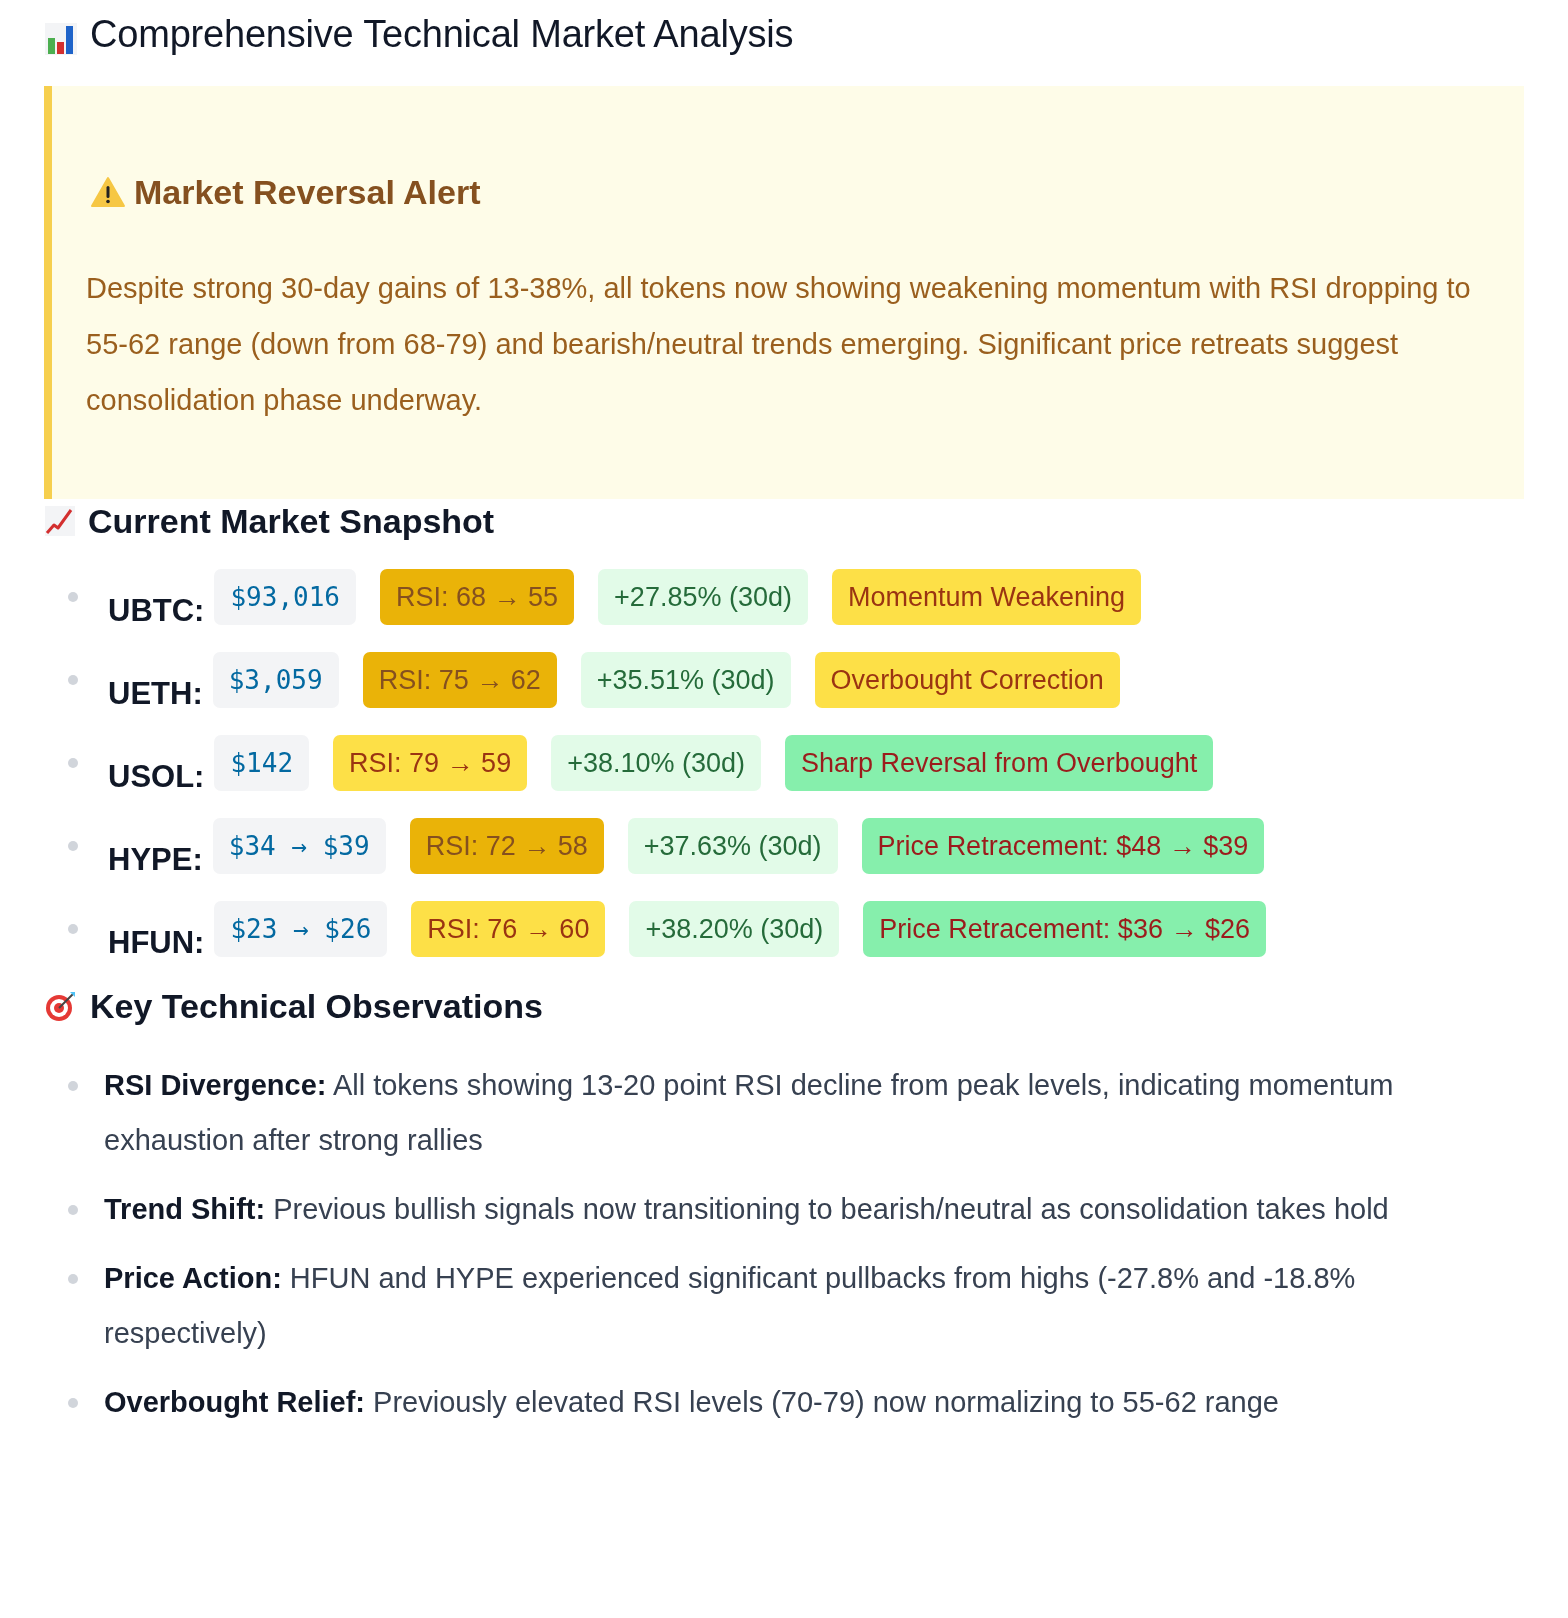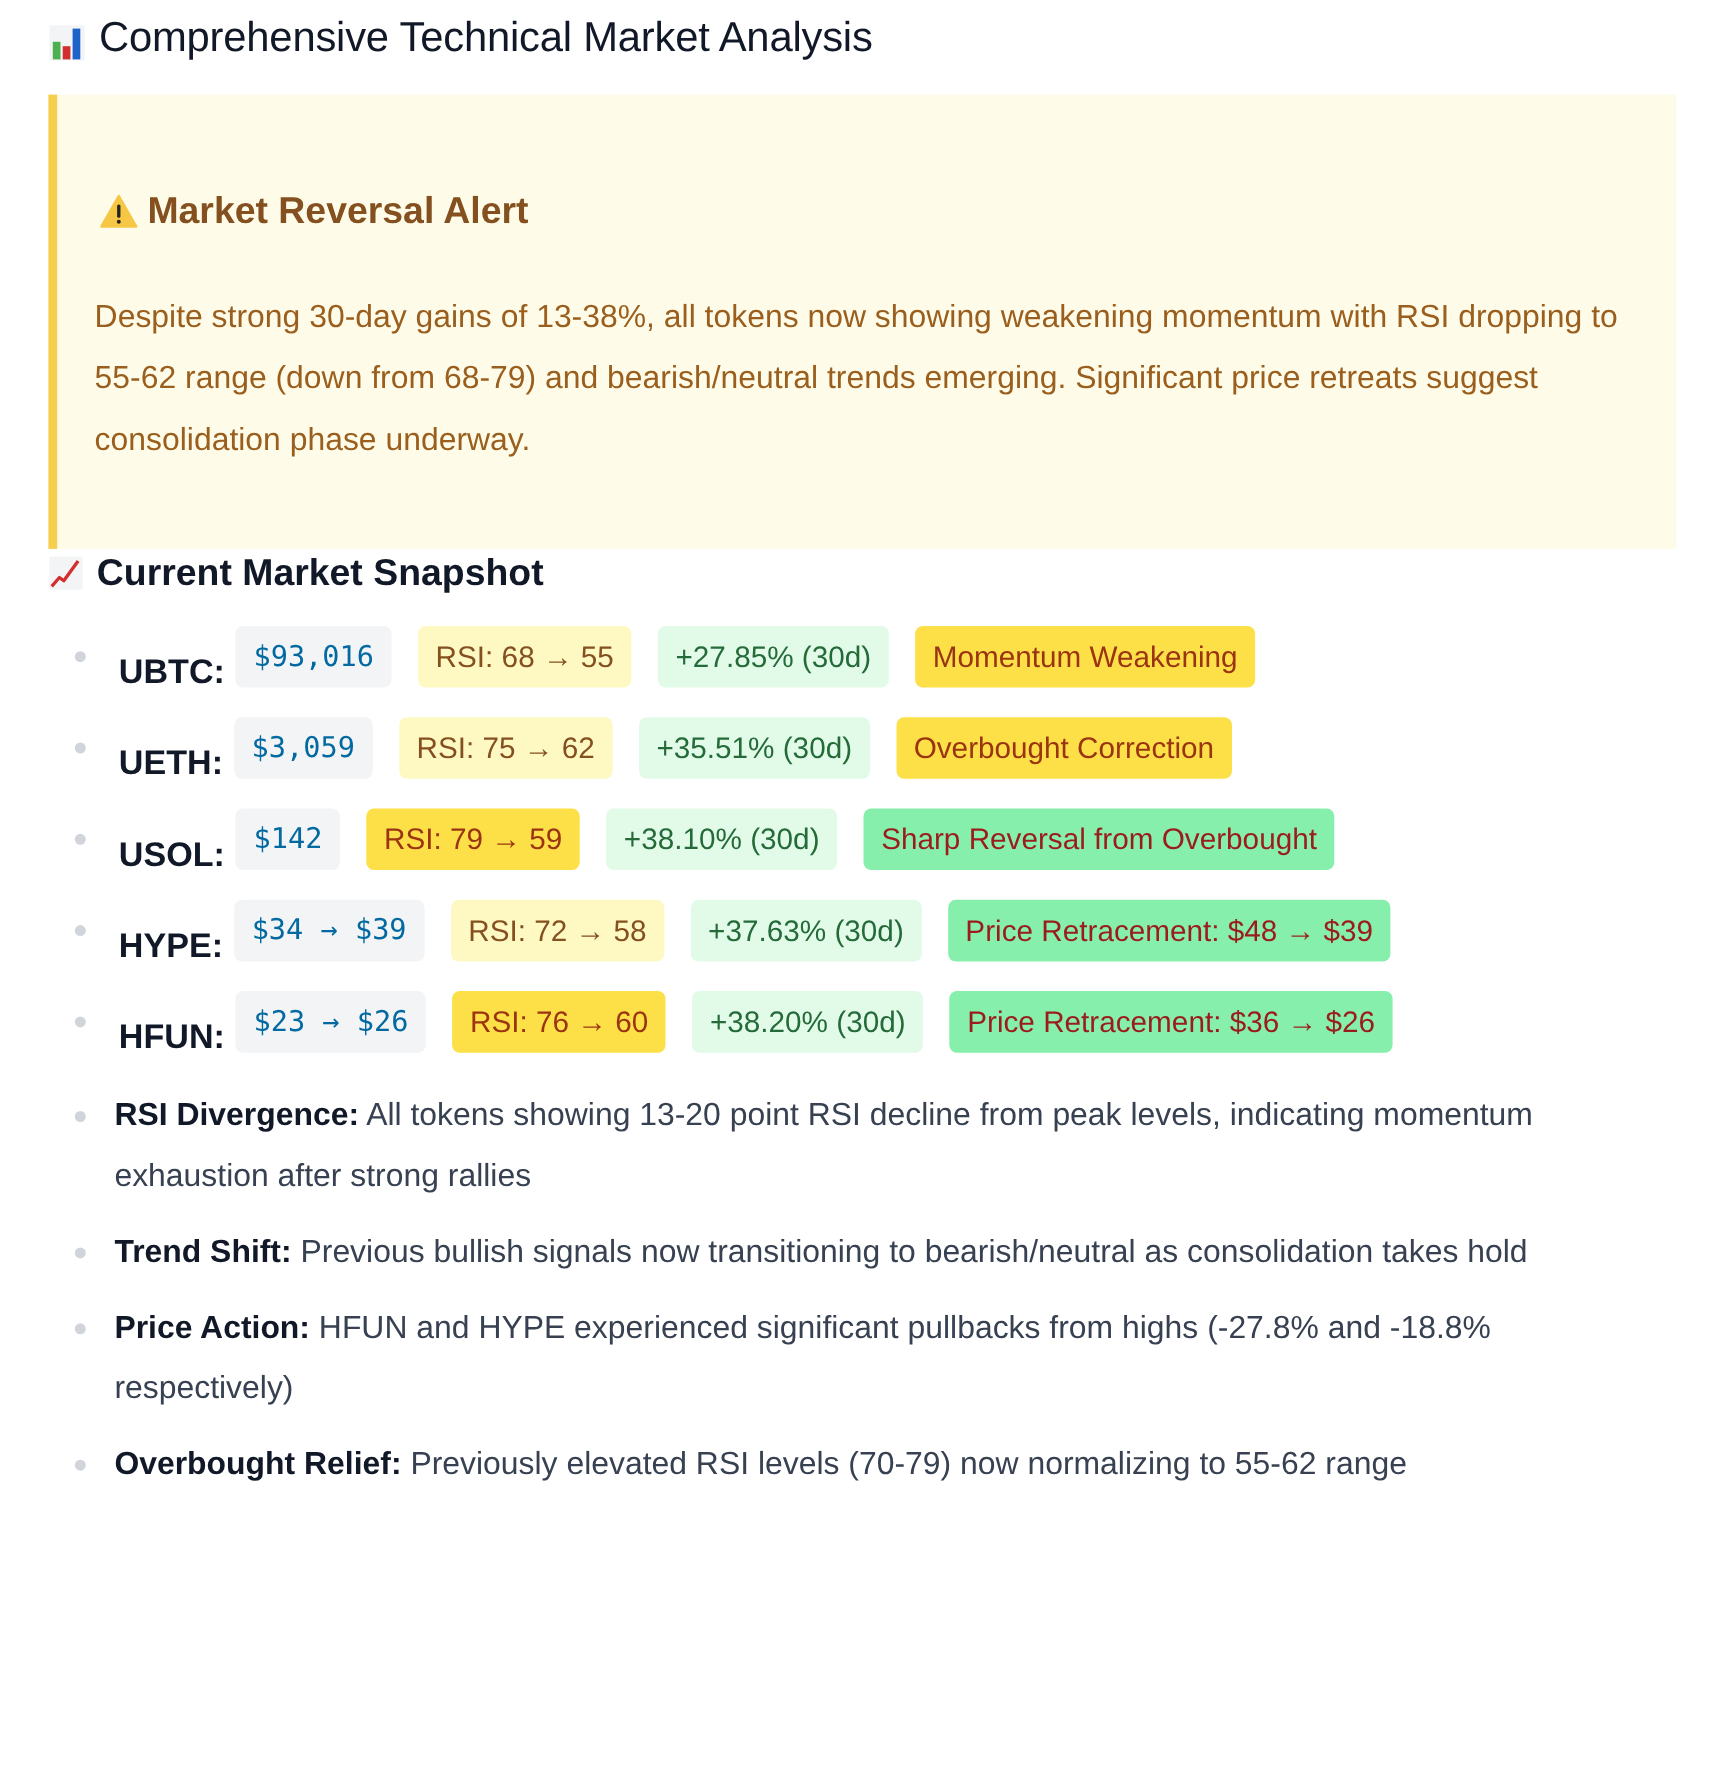--- a/index.html
+++ b/index.html
@@ -80,21 +80,21 @@
   }
   ul.snap li::before { top: 23px; }
   .sym { font-size: 31px; font-weight: 700; color: #111827; margin-right: 10px; margin-top: 28px; }
   .chip {
     display: inline-flex; align-items: center;
     height: 56px; padding: 0 16px;
     border-radius: 7px; font-size: 27px;
     margin-right: 24px; white-space: nowrap;
   }
   .chip.price { background: #f3f4f6; color: #0369a1; font-family: "DejaVu Sans Mono", "Liberation Mono", monospace; font-size: 26px; }
-  .chip.yellow { background: #fef9c3; color: #85501f; }
+  .chip.yellow { background: #eab308; color: #85501f; }
   .chip.orange { background: #fde047; color: #9a3412; text-align: right; }
   .chip.green { background: #dcfce7; color: #256b3a; background: #e2fbe8; }
   .chip.red { background: #86efac; color: #9b1c1c; }
 
   ul.obs { list-style: none; margin: 30px 0 0 0; padding: 0; }
   ul.obs li {
     position: relative;
     padding-left: 60px;
     font-size: 29px;
     line-height: 55px;
@@ -177,20 +177,32 @@
     </li>
     <li>
       <span class="sym">HFUN:</span>
       <span class="chip price">$23 → $26</span>
       <span class="chip orange">RSI: 76 → 60</span>
       <span class="chip green">+38.20% (30d)</span>
       <span class="chip red">Price Retracement: $36 → $26</span>
     </li>
   </ul>
 
+  <h2 class="section obs-title">
+    <span class="emoji-icon">
+      <svg width="34" height="34" viewBox="0 0 34 34">
+        <circle cx="15" cy="19" r="13" fill="#e53935"></circle>
+        <circle cx="15" cy="19" r="9" fill="#ffffff"></circle>
+        <circle cx="15" cy="19" r="5" fill="#e53935"></circle>
+        <line x1="15" y1="19" x2="29" y2="5" stroke="#444" stroke-width="2"></line>
+        <path d="M26 3 L31 3 L31 8 Z" fill="#4fc3f7"></path>
+      </svg>
+    </span>
+    <span>Key Technical Observations</span>
+  </h2>
 
   <ul class="obs">
     <li><b>RSI Divergence:</b><span> All tokens showing 13-20 point RSI decline from peak levels, indicating momentum exhaustion after strong rallies</span></li>
     <li><b>Trend Shift:</b><span> Previous bullish signals now transitioning to bearish/neutral as consolidation takes hold</span></li>
     <li><b>Price Action:</b><span> HFUN and HYPE experienced significant pullbacks from highs (-27.8% and -18.8% respectively)</span></li>
     <li><b>Overbought Relief:</b><span> Previously elevated RSI levels (70-79) now normalizing to 55-62 range</span></li>
   </ul>
 
 </div>
 

